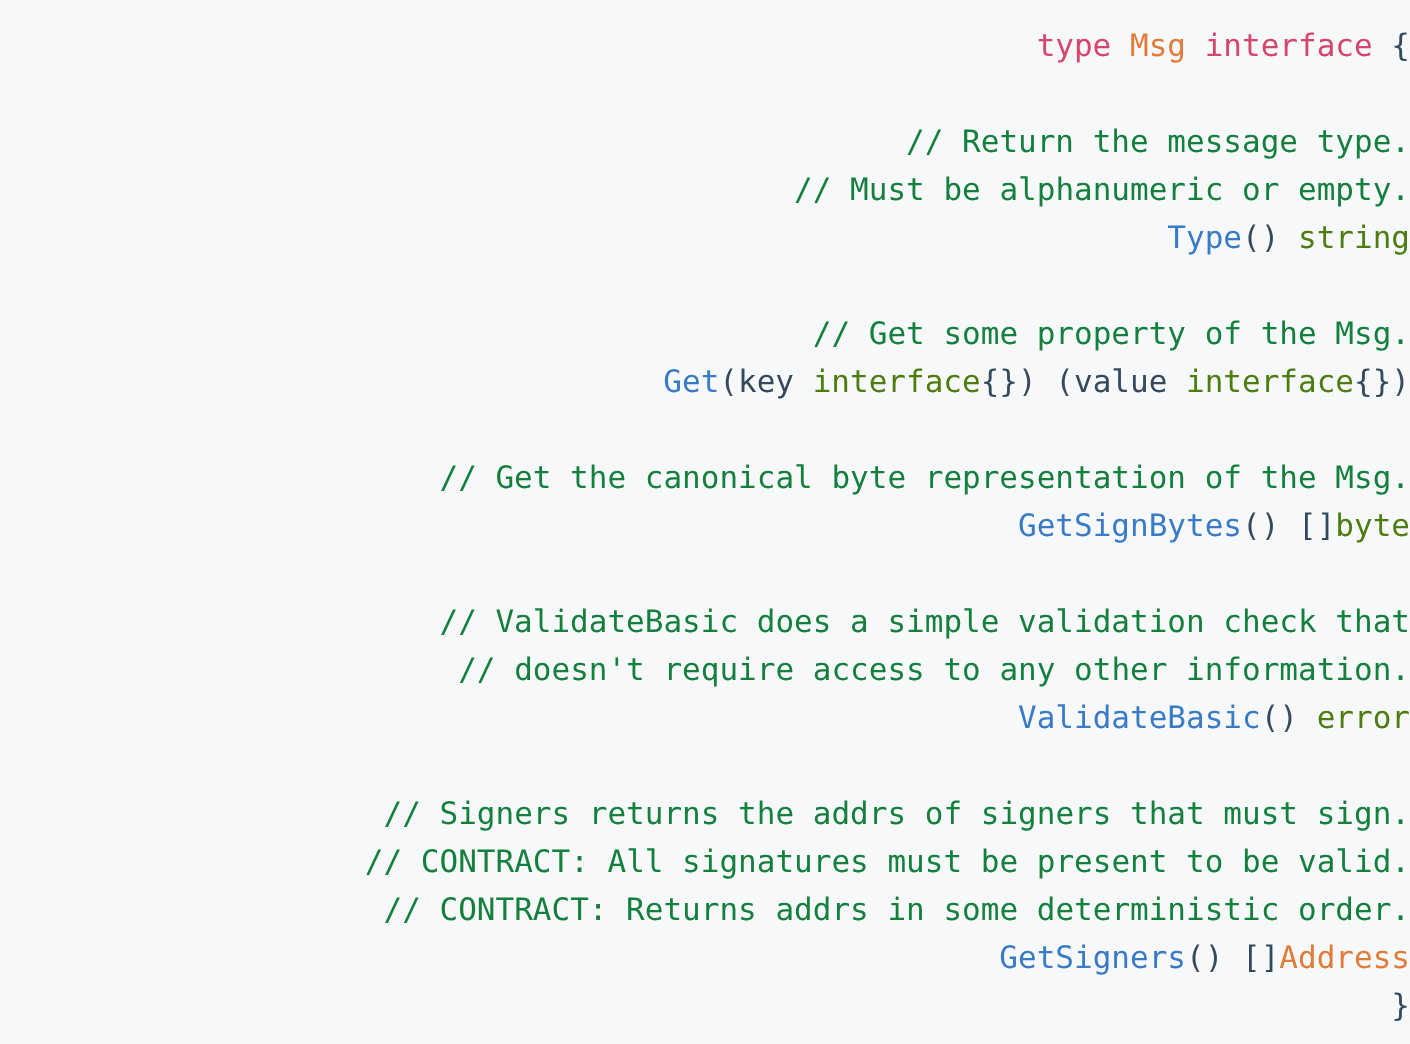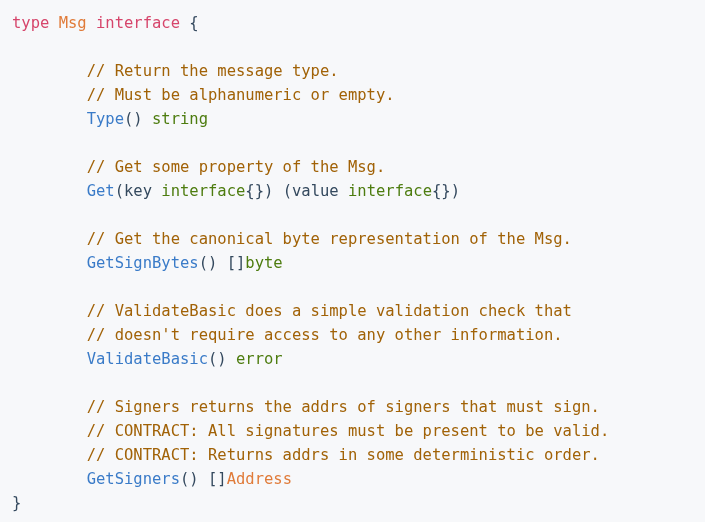--- a/index.html
+++ b/index.html
@@ -16,36 +16,37 @@
   }
   .code-block {
     width: 705px;
     height: 522px;
     background: #f7f8fa;
     box-sizing: border-box;
     padding: 11px 0 0 0;
     font-size: 15.5px;
     line-height: 24px;
     white-space: pre;
+    text-align: right;
     -webkit-font-smoothing: antialiased;
   }
   .code-line {
     height: 24px;
     padding-left: 12px;
     white-space: pre;
     font-variant-ligatures: none;
   }
   .code-line.blank {
     height: 24px;
   }
   
   .tok-plain    { color: #34495e; }
   .tok-keyword  { color: #d6456b; }
   .tok-type     { color: #4d7c0f; }
   .tok-ident    { color: #e07b39; }
   .tok-func     { color: #3a7bc8; }
-  .tok-comment  { color: #a16207; }
+  .tok-comment  { color: #15803d; }
   .tok-punct    { color: #34495e; }
 </style>
 </head>
 <body>
 
 <div class="code-block" id="code-block"><div class="code-line"><span class="tok-keyword">type</span><span class="tok-plain"> </span><span class="tok-ident">Msg</span><span class="tok-plain"> </span><span class="tok-keyword">interface</span><span class="tok-punct"> {</span></div><div class="code-line blank">&nbsp;</div><div class="code-line"><span class="tok-comment">        // Return the message type.</span></div><div class="code-line"><span class="tok-comment">        // Must be alphanumeric or empty.</span></div><div class="code-line"><span class="tok-plain">        </span><span class="tok-func">Type</span><span class="tok-punct">() </span><span class="tok-type">string</span></div><div class="code-line blank">&nbsp;</div><div class="code-line"><span class="tok-comment">        // Get some property of the Msg.</span></div><div class="code-line"><span class="tok-plain">        </span><span class="tok-func">Get</span><span class="tok-punct">(key </span><span class="tok-type">interface</span><span class="tok-punct">{}) (value </span><span class="tok-type">interface</span><span class="tok-punct">{})</span></div><div class="code-line blank">&nbsp;</div><div class="code-line"><span class="tok-comment">        // Get the canonical byte representation of the Msg.</span></div><div class="code-line"><span class="tok-plain">        </span><span class="tok-func">GetSignBytes</span><span class="tok-punct">() []</span><span class="tok-type">byte</span></div><div class="code-line blank">&nbsp;</div><div class="code-line"><span class="tok-comment">        // ValidateBasic does a simple validation check that</span></div><div class="code-line"><span class="tok-comment">        // doesn't require access to any other information.</span></div><div class="code-line"><span class="tok-plain">        </span><span class="tok-func">ValidateBasic</span><span class="tok-punct">() </span><span class="tok-type">error</span></div><div class="code-line blank">&nbsp;</div><div class="code-line"><span class="tok-comment">        // Signers returns the addrs of signers that must sign.</span></div><div class="code-line"><span class="tok-comment">        // CONTRACT: All signatures must be present to be valid.</span></div><div class="code-line"><span class="tok-comment">        // CONTRACT: Returns addrs in some deterministic order.</span></div><div class="code-line"><span class="tok-plain">        </span><span class="tok-func">GetSigners</span><span class="tok-punct">() []</span><span class="tok-ident">Address</span></div><div class="code-line"><span class="tok-punct">}</span></div></div>
 
 </body></html>

